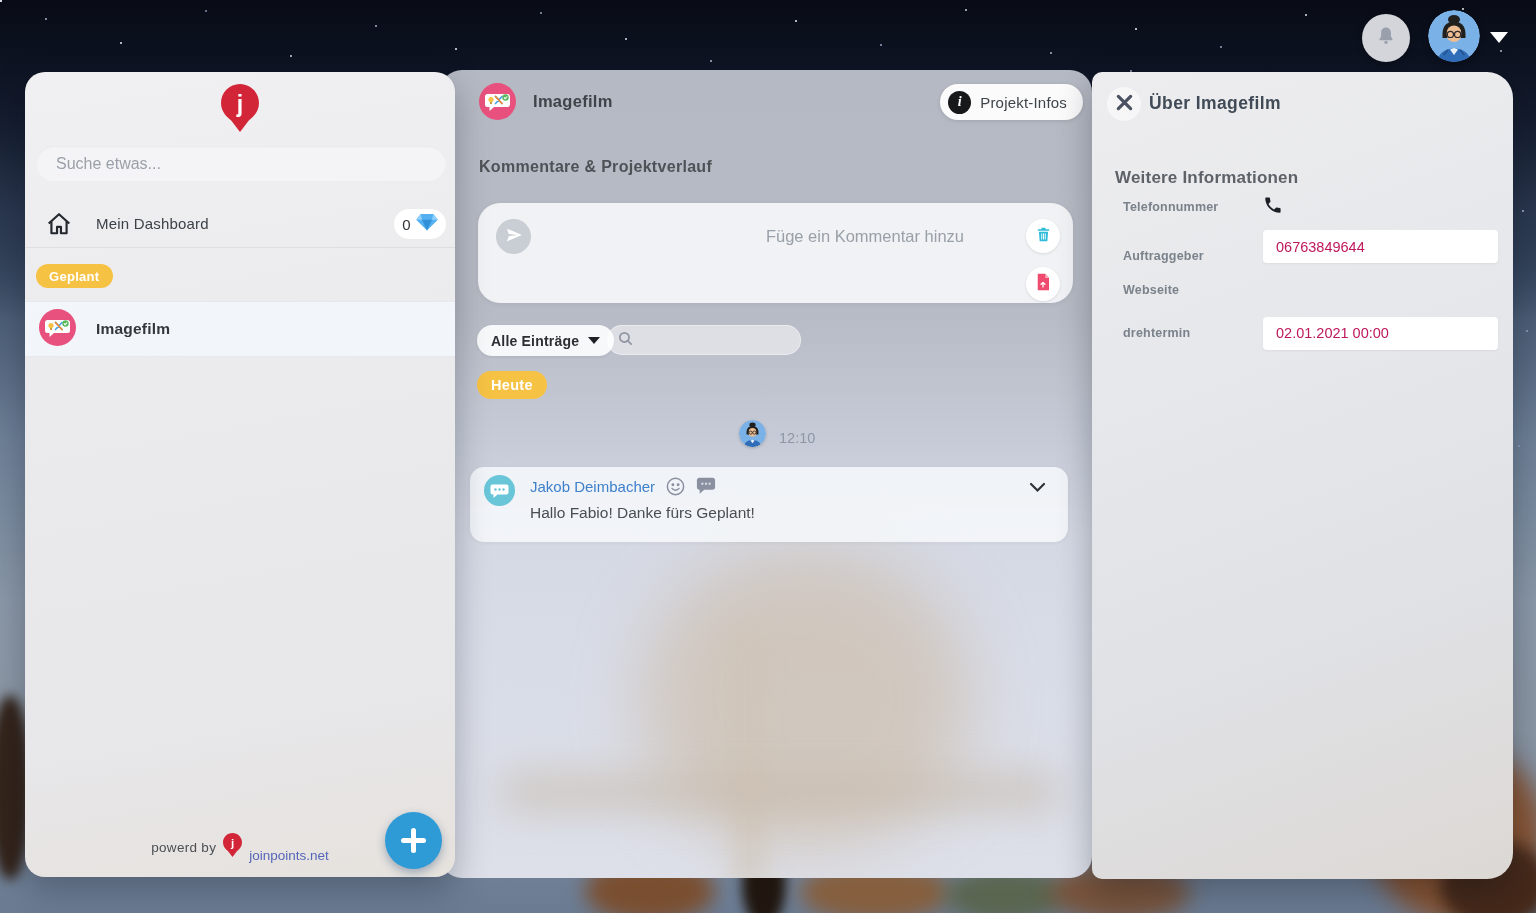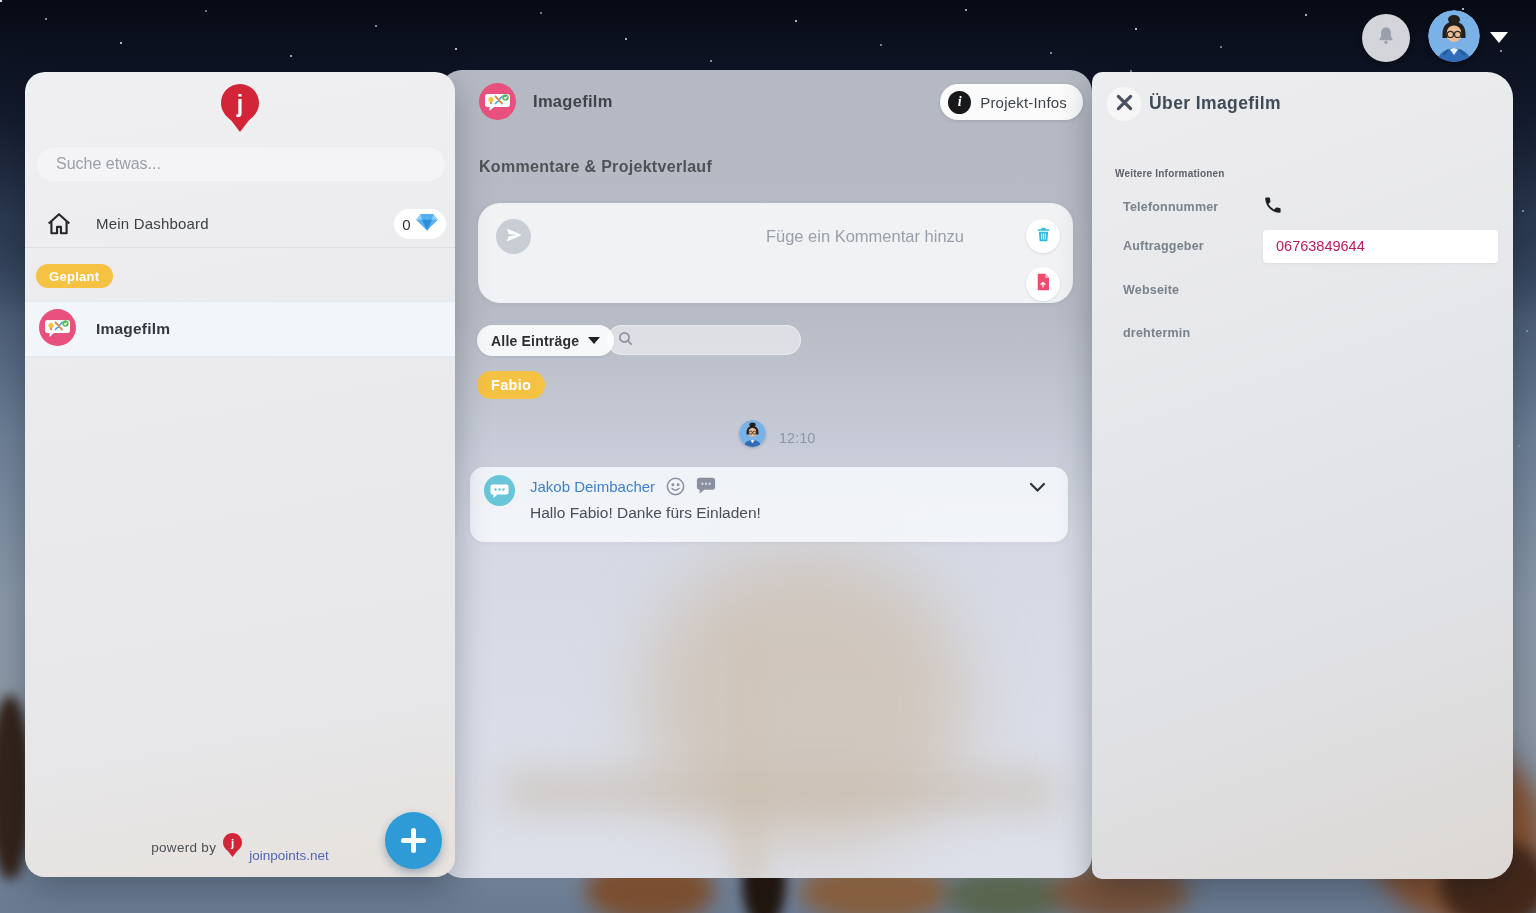--- a/index.html
+++ b/index.html
@@ -139,28 +139,28 @@
   .cc-name { position:absolute; left:60px; top:11px; font-size:15px; color:#3f80cb; cursor:pointer; }
   .cc-smiley { position:absolute; left:195px; top:9px; cursor:pointer; }
   .cc-bubble { position:absolute; left:225px; top:9px; cursor:pointer; }
   .cc-chevron { position:absolute; right:22px; top:12px; cursor:pointer; }
   .cc-msg { position:absolute; left:60px; top:37px; font-size:15.5px; color:#4a4f55; }
 
   
   .rp-close { position:absolute; left:15px; top:15px; width:34px; height:34px; border-radius:50%;
     background:rgba(255,255,255,.55); display:flex; align-items:center; justify-content:center; cursor:pointer; }
   .rp-title { position:absolute; left:57px; top:21px; font-size:17.5px; font-weight:bold; color:#414b57; letter-spacing:.4px; }
-  .rp-section { position:absolute; left:23px; top:96px; font-size:10px; font-weight:bold; color:#5d6269; letter-spacing:.2px; }
+  .rp-section { position:absolute; left:23px; top:96px; font-size:17px; font-weight:bold; color:#5d6269; letter-spacing:.2px; }
   .rp-row { position:absolute; left:23px; width:375px; display:flex; align-items:center;margin-left:8px; }
   .rp-label { width:140px; font-size:12.5px; font-weight:bold; color:#7a828c; letter-spacing:.2px; }
   .rp-input { width:235px; height:33px; border:none; outline:none; border-radius:4px; background:#fff;
     padding:4px 13px; font-size:14.5px; color:#be185d; box-shadow:0 1px 2px rgba(0,0,0,.05);
     font-family:"Liberation Sans",sans-serif; }
   .row-phone { top:121px; height:28px; }
-  .row-auftraggeber { top:157px; height:34px; }
+  .row-auftraggeber { top:157px; height:34px;align-items:flex-end; }
   .row-webseite { top:204px; height:28px; }
   .row-drehtermin { top:244px; height:34px; }
 </style>
 </head>
 <body>
 
 <div class="bg">
   <div class="stars"></div>
   <div class="stars2"></div>
   <div class="blob b-left-tree"></div>
@@ -268,21 +268,21 @@
   </div>
   <div class="m-search">
     <span>
       <svg width="17" height="17" viewBox="0 0 24 24" fill="none" stroke="#8f96a1" stroke-width="2.4" stroke-linecap="round">
         <circle cx="10.5" cy="10.5" r="6.5"></circle>
           <path d="M15.5 15.5l4.5 4.5"></path>
       </svg>
     </span>
     <input type="text" value="" style="">
   </div>
-  <div class="day-badge">Fabio</div>
+  <div class="day-badge">Heute</div>
 
   <div class="time-row">
     <div class="avatar-sm">
       <svg width="27" height="27" viewBox="0 0 52 52">
         <defs>
             <clipPath id="cav2">
               <circle cx="26" cy="26" r="26"></circle>
             </clipPath>
           </defs>
         <g clip-path="url(#cav2)">
@@ -325,21 +325,21 @@
         <circle cx="8" cy="8.5" r="1.3" fill="#d6d9e0"></circle>
         <circle cx="12" cy="8.5" r="1.3" fill="#d6d9e0"></circle>
         <circle cx="16" cy="8.5" r="1.3" fill="#d6d9e0"></circle>
       </svg>
     </span>
     <span class="cc-chevron">
       <svg width="17" height="11" viewBox="0 0 17 11" fill="none" stroke="#2e3338" stroke-width="2.2" stroke-linecap="round">
         <path d="M2 2l6.5 6.5L15 2"></path>
       </svg>
     </span>
-    <span class="cc-msg">Hallo Fabio! Danke fürs Einladen!</span>
+    <span class="cc-msg">Hallo Fabio! Danke fürs Geplant!</span>
   </div>
 </div>
 
 <div class="panel sidebar">
   <div class="logo-pin">
     <svg width="38" height="48" viewBox="0 0 38 48">
       <path fill="#d22638" d="M19 0C8.5 0 0 8.5 0 19c0 7.9 4.7 13.2 10.2 17.5L19 48l8.8-11.5C33.3 32.2 38 26.9 38 19 38 8.5 29.5 0 19 0z"></path>
       <text x="19" y="27.5" text-anchor="middle" font-size="23" font-weight="bold" fill="#fff" font-family="Liberation Sans, sans-serif">j</text>
     </svg>
   </div>
@@ -422,14 +422,15 @@
     <span class="rp-label">Auftraggeber</span>
     <input class="rp-input" type="text" value="06763849644" style="">
   </div>
 
   <div class="rp-row row-webseite">
     <span class="rp-label">Webseite</span>
   </div>
 
   <div class="rp-row row-drehtermin">
     <span class="rp-label">drehtermin</span>
+    <input class="rp-input" type="text" value="02.01.2021 00:00" style="">
   </div>
 </div>
 
 </body></html>

